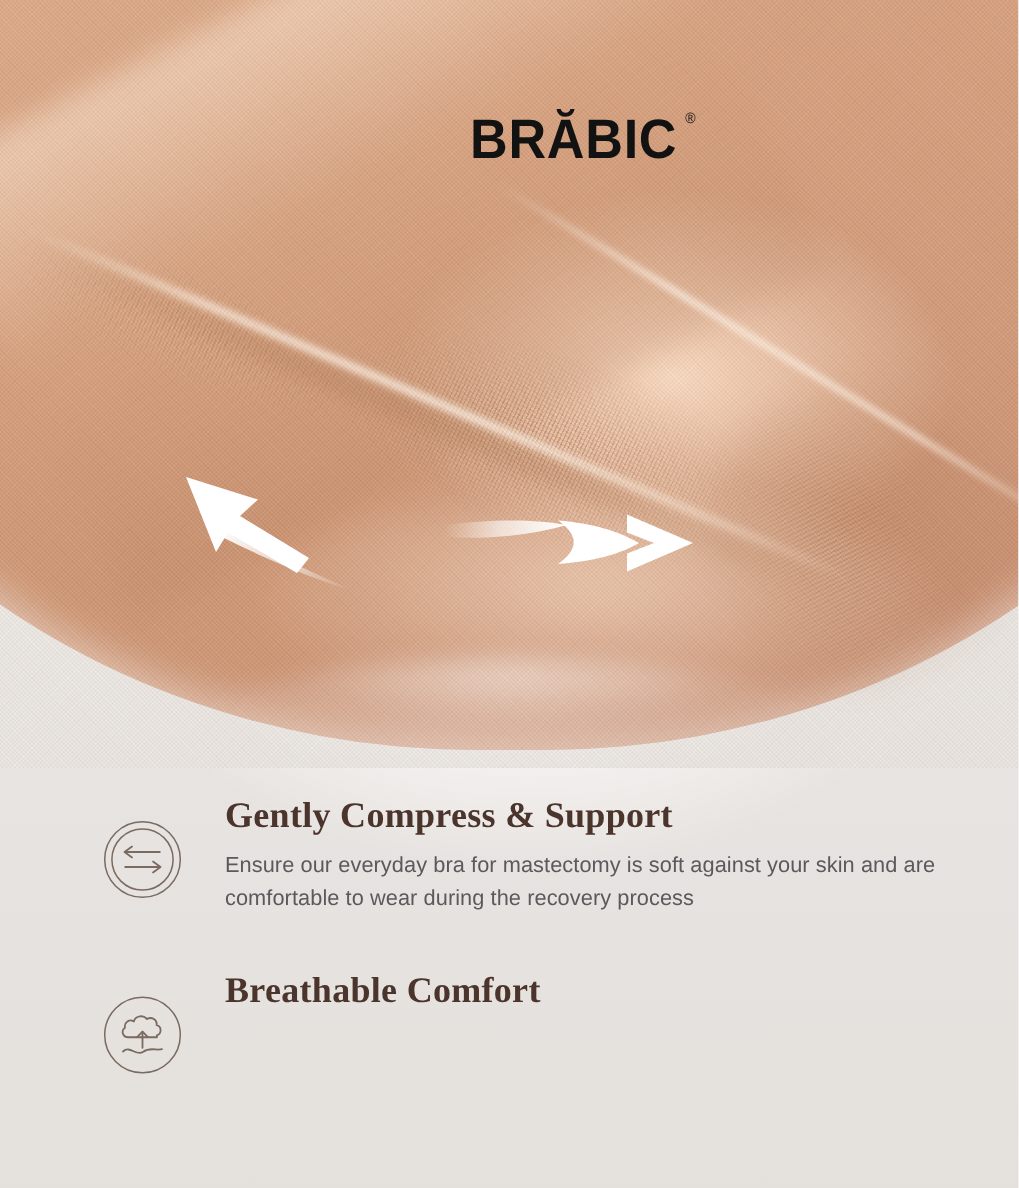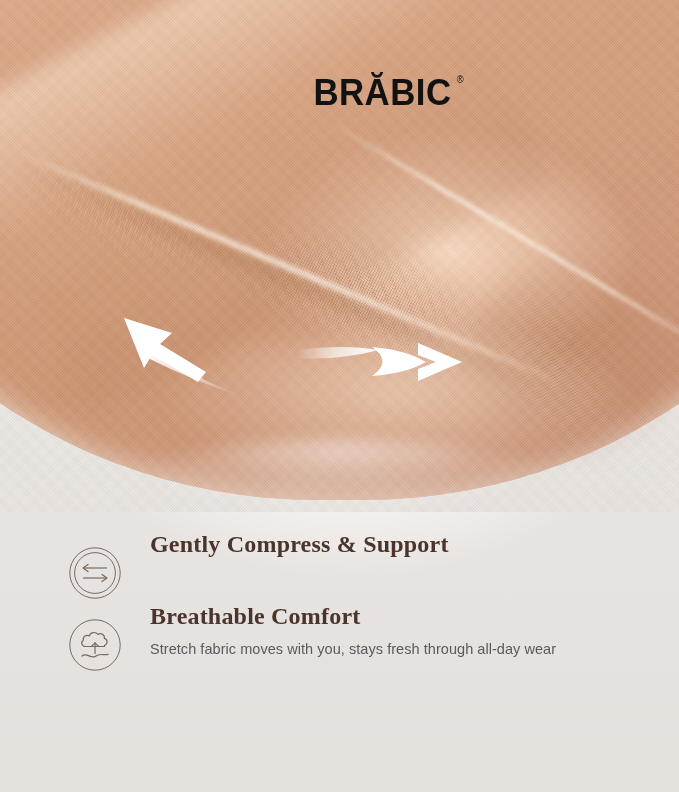--- a/index.html
+++ b/index.html
@@ -422,36 +422,36 @@
       <svg class="feature-icon" viewBox="0 0 54 54">
         <circle cx="27" cy="27" r="25.2" fill="none" stroke="#7a6a60" stroke-width="1"></circle>
         <circle cx="27" cy="27" r="20.4" fill="none" stroke="#7a6a60" stroke-width="1"></circle>
         <line x1="15" y1="22" x2="39" y2="22" stroke="#7a6a60" stroke-width="1.2"></line>
         <polyline points="20,18.4 15,22 20,25.6" fill="none" stroke="#7a6a60" stroke-width="1.2" stroke-linecap="round" stroke-linejoin="round"></polyline>
         <line x1="15" y1="32" x2="39" y2="32" stroke="#7a6a60" stroke-width="1.2"></line>
         <polyline points="34,28.4 39,32 34,35.6" fill="none" stroke="#7a6a60" stroke-width="1.2" stroke-linecap="round" stroke-linejoin="round"></polyline>
       </svg>
       <div class="feature-text">
         <p class="feature-title">Gently Compress &amp; Support</p>
+        <p class="feature-desc">Ensure our everyday bra for mastectomy is soft against your skin and are comfortable to wear during the recovery process</p>
       </div>
     </div>
 
     <div class="feature">
       <svg class="feature-icon" viewBox="0 0 54 54">
         <circle cx="27" cy="27" r="25.2" fill="none" stroke="#7a6a60" stroke-width="1"></circle>
         <path d="M17.5 28.5 C13.8 28.5 12.4 24.2 15.3 22.2
                  C14.6 18.6 18.4 16.1 21.2 18.0
                  C22.2 14.2 27.6 13.3 30.0 16.4
                  C33.0 14.5 37.0 16.9 36.4 20.4
                  C39.8 21.1 40.0 26.0 36.6 27.3
                  L36.6 28.5 Z" fill="none" stroke="#7a6a60" stroke-width="1.2" stroke-linecap="round" stroke-linejoin="round"></path>
         <line x1="27" y1="35.5" x2="27" y2="24.8" stroke="#7a6a60" stroke-width="1.2" stroke-linecap="round"></line>
         <polyline points="23.4,28.4 27,24.8 30.6,28.4" fill="none" stroke="#7a6a60" stroke-width="1.2" stroke-linecap="round" stroke-linejoin="round"></polyline>
         <path d="M14.0 38.0 C18.5 33.6 23.0 41.6 27.5 38.2 C32.0 34.8 36.5 37.6 40.0 36.4" fill="none" stroke="#7a6a60" stroke-width="1.2" stroke-linecap="round"></path>
       </svg>
       <div class="feature-text">
         <p class="feature-title">Breathable Comfort</p>
-        <p class="feature-desc">Stretch fabric moves with you, stays fresh through all-day wear</p>
       </div>
     </div>
 
   </div>
 </div>
 
 </body></html>

